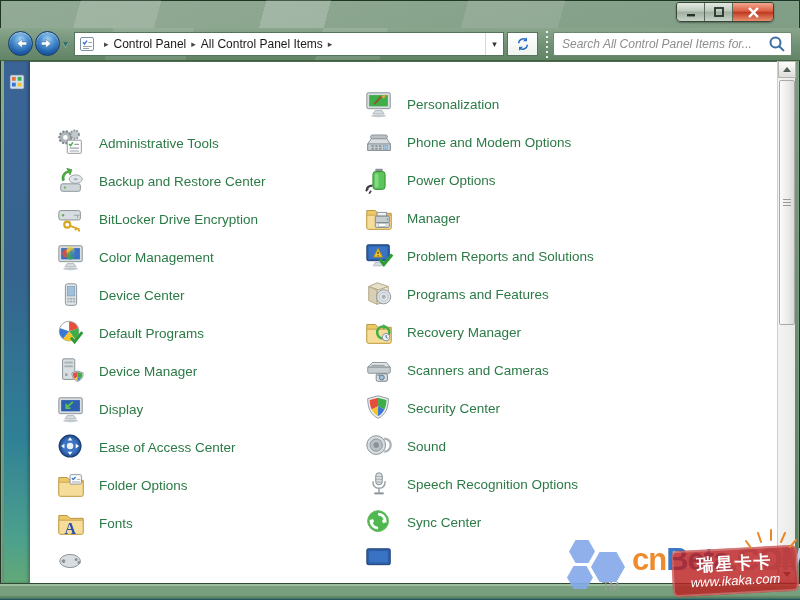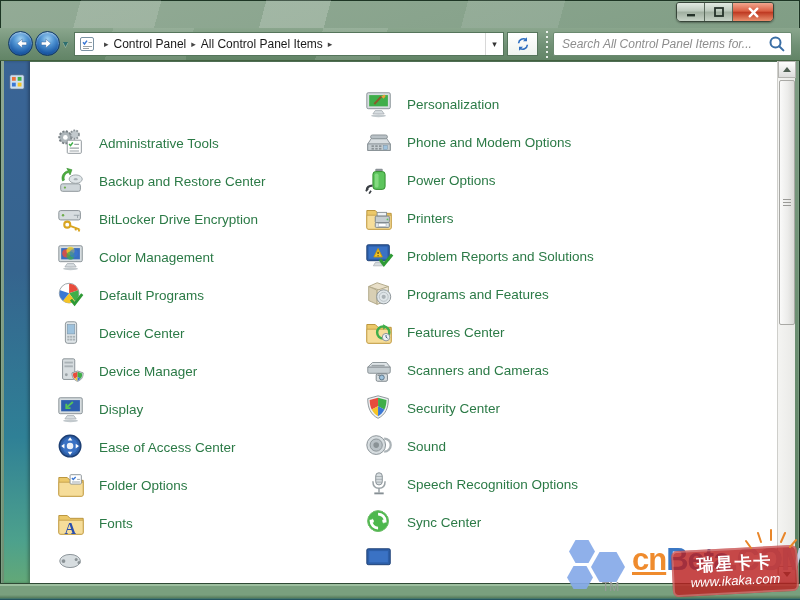--- a/index.html
+++ b/index.html
@@ -82,21 +82,21 @@
   
   .watermark{position:absolute;left:560px;top:530px;width:240px;height:68px;z-index:6;pointer-events:none;}
   .hexes{position:absolute;left:5px;top:6px;width:66px;height:56px;}
   .hex{position:absolute;background:#85a9e8;opacity:.92;
     clip-path:polygon(25% 0,75% 0,100% 50%,75% 100%,25% 100%,0 50%);}
   .hex1{left:4px;top:4px;width:26px;height:23px;}
   .hex2{left:26px;top:16px;width:34px;height:30px;}
   .hex3{left:2px;top:30px;width:26px;height:23px;}
   .wm-tm{position:absolute;left:42px;top:50px;font-size:12px;color:#9a9a9a;}
   .wm-logo{position:absolute;left:72px;top:12px;font-size:31px;font-weight:bold;letter-spacing:-1px;white-space:nowrap;}
-  .wm-cn{color:#ef8b2d;text-decoration:underline;} .wm-beta{color:#3a77c4;}
+  .wm-cn{color:#ef8b2d;} .wm-beta{color:#3a77c4;}
   .wm-tld{color:#c3d0e4;text-shadow:0 0 1px #8fa4c0;}
   .banner{position:absolute;left:112px;top:18px;width:126px;height:46px;border-radius:6px;
     background:rgba(185,32,32,.82);transform:rotate(-3deg);
     display:flex;flex-direction:column;align-items:center;justify-content:center;
     box-shadow:0 0 0 2px rgba(255,255,255,.25) inset;}
   .banner-title{font-size:17px;font-weight:bold;color:#fff;letter-spacing:2px;line-height:19px;
     font-family:"DejaVu Sans","Liberation Sans",sans-serif;}
   .banner-url{font-size:13px;font-style:italic;color:#fff;line-height:15px;}
   .sparkle{position:absolute;left:185px;top:-4px;width:52px;height:30px;}
 </style>
@@ -224,43 +224,43 @@
               <ellipse cx="15.5" cy="28.6" rx="8" ry="1.6" fill="#c2c9cd"></ellipse>
               <circle cx="11" cy="12" r="4.4" fill="#e84c3c" opacity=".85"></circle>
               <circle cx="15.5" cy="9.5" r="4.4" fill="#f5d327" opacity=".8"></circle>
               <circle cx="15.5" cy="14.5" r="4.4" fill="#3fae49" opacity=".75"></circle>
               <circle cx="19" cy="12" r="4.4" fill="#3a77d4" opacity=".6"></circle>
             </svg></span>
           <span class="cp-label">Color Management</span>
         </div>
         <div class="cp-row">
           <span class="cp-icon"><svg viewBox="0 0 32 32" width="30" height="30" aria-hidden="true">
-              <circle cx="14" cy="14" r="10.5" fill="#fff" stroke="#9aa2a6"></circle>
-              <path d="M14 14V4a10 10 0 0 1 9.6 7z" fill="#e84c3c"></path>
-              <path d="M14 14l9.6-3A10 10 0 0 1 20 22.5z" fill="#3fae49"></path>
-              <path d="M14 14l6 8.5A10 10 0 0 1 7.5 22z" fill="#f5c427"></path>
-              <path d="M14 14L7.5 22A10 10 0 0 1 4.4 11z" fill="#3a77d4"></path>
-              <path d="M16 21l3.8 4.5L28 15" stroke="#2e9a35" stroke-width="3" fill="none"></path>
-            </svg></span>
-          <span class="cp-label">Default Programs</span>
-        </div>
-        <div class="cp-row">
-          <span class="cp-icon"><svg viewBox="0 0 32 32" width="30" height="30" aria-hidden="true">
               <rect x="10" y="4" width="12" height="23" rx="2.5" fill="#dfe5e8" stroke="#8a9296"></rect>
               <rect x="12" y="7" width="8" height="10" fill="#9ec2dd" stroke="#7a92a4" stroke-width=".6"></rect>
               <g fill="#aab2b6">
                 <rect x="12" y="19" width="2.4" height="2"></rect>
                 <rect x="15" y="19" width="2.4" height="2"></rect>
                 <rect x="18" y="19" width="2.4" height="2"></rect>
                 <rect x="12" y="22" width="2.4" height="2"></rect>
                 <rect x="15" y="22" width="2.4" height="2"></rect>
                 <rect x="18" y="22" width="2.4" height="2"></rect>
               </g>
             </svg></span>
           <span class="cp-label">Device Center</span>
+        </div>
+        <div class="cp-row">
+          <span class="cp-icon"><svg viewBox="0 0 32 32" width="30" height="30" aria-hidden="true">
+              <circle cx="14" cy="14" r="10.5" fill="#fff" stroke="#9aa2a6"></circle>
+              <path d="M14 14V4a10 10 0 0 1 9.6 7z" fill="#e84c3c"></path>
+              <path d="M14 14l9.6-3A10 10 0 0 1 20 22.5z" fill="#3fae49"></path>
+              <path d="M14 14l6 8.5A10 10 0 0 1 7.5 22z" fill="#f5c427"></path>
+              <path d="M14 14L7.5 22A10 10 0 0 1 4.4 11z" fill="#3a77d4"></path>
+              <path d="M16 21l3.8 4.5L28 15" stroke="#2e9a35" stroke-width="3" fill="none"></path>
+            </svg></span>
+          <span class="cp-label">Default Programs</span>
         </div>
         <div class="cp-row">
           <span class="cp-icon"><svg viewBox="0 0 32 32" width="30" height="30" aria-hidden="true">
               <rect x="7" y="3" width="13" height="22" rx="1.5" fill="#d7dde0" stroke="#868f94"></rect>
               <rect x="9" y="6" width="9" height="2" fill="#aab2b6"></rect>
               <rect x="9" y="10" width="9" height="2" fill="#aab2b6"></rect>
               <circle cx="11" cy="20" r="1.5" fill="#9aa2a6"></circle>
               <path d="M17 18c0 6 3 8 6 9 3-1 6-3 6-9l-6-2z" fill="#eef2f4" stroke="#8a9296"></path>
               <path d="M23 16.9l-5 1.7c0 2.6.7 4.4 1.8 5.7L23 22z" fill="#e84c3c"></path>
               <path d="M23 16.9l5 1.7c0 2.6-.7 4.4-1.8 5.7L23 22z" fill="#3fae49"></path>
@@ -363,21 +363,21 @@
         <div class="cp-row">
           <span class="cp-icon"><svg viewBox="0 0 32 32" width="30" height="30" aria-hidden="true">
               <path d="M3 8h9l3 3h14v15a2 2 0 0 1-2 2H5a2 2 0 0 1-2-2z" fill="#ecc869" stroke="#b8923a"></path>
               <path d="M3 13h26v13a2 2 0 0 1-2 2H5a2 2 0 0 1-2-2z" fill="#f6dd9a" stroke="#c8a24e"></path>
               <rect x="14" y="10" width="10" height="4" fill="#eef2f4" stroke="#8a9296"></rect>
               <rect x="12" y="14" width="15" height="7" rx="1" fill="#c5cdd1" stroke="#7a8288"></rect>
               <rect x="12" y="21" width="15" height="5" rx="1" fill="#dfe5e8" stroke="#7a8288"></rect>
               <rect x="15.5" y="22" width="8" height="3" fill="#fff" stroke="#9aa2a6" stroke-width=".5"></rect>
               <circle cx="25" cy="17.5" r=".9" fill="#58c458"></circle>
             </svg></span>
-          <span class="cp-label">Printers</span>
+          <span class="cp-label">Manager</span>
         </div>
         <div class="cp-row">
           <span class="cp-icon"><svg viewBox="0 0 32 32" width="30" height="30" aria-hidden="true">
               <rect x="3" y="4" width="24" height="17" rx="1.5" fill="#2d5fa8" stroke="#1d3f74"></rect>
               <rect x="5" y="6" width="20" height="13" fill="#3a72c4"></rect>
               <path d="M10.5 17l4.5-9 4.5 9z" fill="#f5c427" stroke="#c89a10"></path>
               <path d="M15 11.5v2.4M15 15.3v1" stroke="#3a3212" stroke-width="1.2"></path>
               <path d="M12 23h6l2 3.5H10z" fill="#d7dde0" stroke="#99a1a6" stroke-width=".6"></path>
               <path d="M17 19.5l4.2 5.5L30 14.5" stroke="#2e9a35" stroke-width="3.4" fill="none"></path>
             </svg></span>
@@ -396,21 +396,21 @@
         </div>
         <div class="cp-row">
           <span class="cp-icon"><svg viewBox="0 0 32 32" width="30" height="30" aria-hidden="true">
               <path d="M3 8h9l3 3h14v15a2 2 0 0 1-2 2H5a2 2 0 0 1-2-2z" fill="#ecc869" stroke="#b8923a"></path>
               <path d="M3 13h26v13a2 2 0 0 1-2 2H5a2 2 0 0 1-2-2z" fill="#f6dd9a" stroke="#c8a24e"></path>
               <circle cx="20.5" cy="16.5" r="6.5" fill="none" stroke="#3fae49" stroke-width="2.6"></circle>
               <path d="M20.5 7.5l3.5 3-3.5 3z" fill="#3fae49"></path>
               <circle cx="23.5" cy="21.5" r="4" fill="#eef2f4" stroke="#868f94"></circle>
               <path d="M23.5 19.2v2.3l1.6 1.2" stroke="#3a5a7a" fill="none"></path>
             </svg></span>
-          <span class="cp-label">Features Center</span>
+          <span class="cp-label">Recovery Manager</span>
         </div>
         <div class="cp-row">
           <span class="cp-icon"><svg viewBox="0 0 32 32" width="30" height="30" aria-hidden="true">
               <path d="M4 13l5-5h15l4 5z" fill="#dfe5e8" stroke="#8a9296"></path>
               <path d="M4 13h24v5a1.5 1.5 0 0 1-1.5 1.5H5.5A1.5 1.5 0 0 1 4 18z" fill="#c5cdd1" stroke="#8a9296"></path>
               <rect x="8" y="10.5" width="14" height="1.6" fill="#9aa2a6"></rect>
               <rect x="13" y="20" width="12" height="8" rx="1.5" fill="#d7dde0" stroke="#7a8288"></rect>
               <circle cx="19" cy="24" r="2.6" fill="#9ec2dd" stroke="#5a7284"></circle>
               <rect x="14.5" y="21" width="3" height="1.4" fill="#8a9296"></rect>
             </svg></span>

